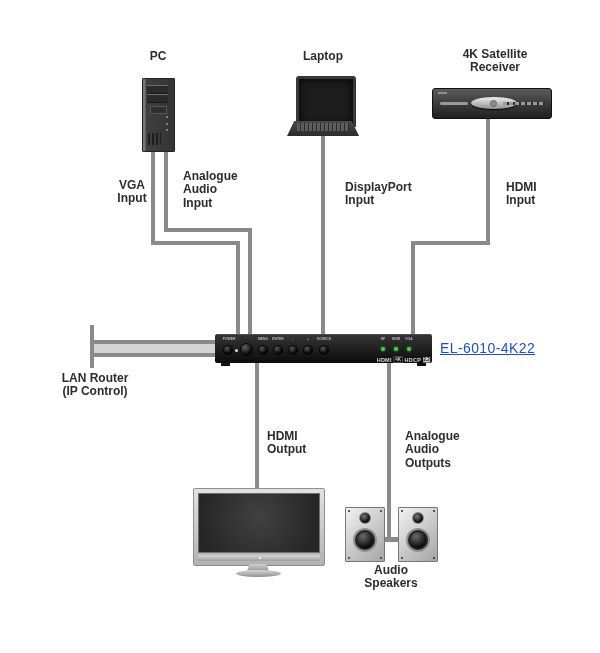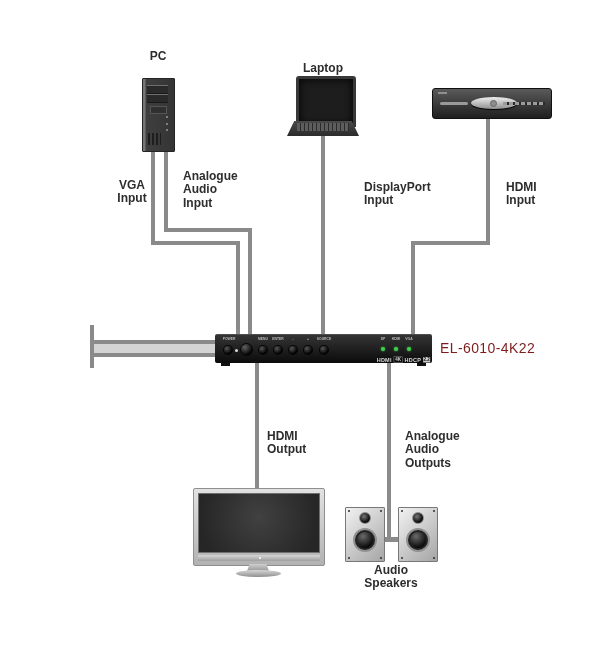--- a/index.html
+++ b/index.html
@@ -58,21 +58,21 @@
       background:radial-gradient(circle at 35% 30%,#555,#000 72%);box-shadow:0 0 0 1px #050505;}
   .knob{position:absolute;width:11px;height:11px;border-radius:50%;
       background:radial-gradient(circle at 35% 30%,#606060,#000 75%);box-shadow:0 0 0 1px #050505;}
   .pled{position:absolute;width:3px;height:3px;border-radius:50%;background:#d8d8d8;}
   .gled{position:absolute;width:4px;height:4px;border-radius:50%;background:#3ecf4a;box-shadow:0 0 2px #3ecf4a;}
   .logos{position:absolute;right:2px;bottom:0px;display:flex;align-items:center;gap:4px;
       transform:scale(0.5);transform-origin:right bottom;}
   .logo-word{font-size:11px;font-weight:bold;color:#d8d8d8;letter-spacing:0.5px;}
   .logo-badge{font-size:9px;font-weight:bold;color:#cfcfcf;border:1px solid #8a8a8a;padding:0 2px;line-height:11px;}
   .logo-badge2{font-size:9px;font-weight:bold;color:#0a0a0a;background:#cfcfcf;padding:0 1px;line-height:11px;}
-  .model{position:absolute;left:440px;top:340px;font-size:14px;color:#7f1d1d;letter-spacing:0.4px;z-index:5;}
+  .model{position:absolute;left:440px;top:340px;font-size:14px;color:#1d4ed8;letter-spacing:0.4px;z-index:5;text-decoration:underline;}
   
   .tv{position:absolute;left:193px;top:488px;width:130px;height:76px;z-index:3;
       background:linear-gradient(#e2e2e2,#b2b2b2);border:1px solid #8f8f8f;border-radius:2px;}
   .tv .scr{position:absolute;left:4px;top:4px;right:4px;bottom:12px;
       background:radial-gradient(circle at 50% 40%,#414141,#262626 85%);border:1px solid #6f6f6f;}
   .tv .bar{position:absolute;left:4px;bottom:4px;right:4px;height:6px;
       background:linear-gradient(#d6d6d6,#9f9f9f);}
   .tv .led{position:absolute;left:50%;bottom:6px;width:2px;height:2px;background:#fff;border-radius:50%;}
   .tv-neck{position:absolute;left:247px;top:564px;width:22px;height:7px;z-index:3;
       background:linear-gradient(#cfcfcf,#989898);clip-path:polygon(12% 0,88% 0,100% 100%,0 100%);}
@@ -118,44 +118,48 @@
   <div class="pc">
     <span class="bay" style="top:6px;"></span>
     <span class="bay" style="top:15px;"></span>
     <span class="bay3"></span>
     <span class="dot" style="top:37px;"></span>
     <span class="dot" style="top:44px;"></span>
     <span class="dot" style="top:50px;"></span>
     <span class="vent"></span>
   </div>
 
-  <div class="lbl ctr" style="left:290px;top:62px;width:66px;">Laptop</div>
+  <div class="lbl ctr" style="left:290px;top:50px;width:66px;">Laptop</div>
   <div class="lap-scr"></div>
   <div class="lap-base">
     <span class="lap-keys"></span>
   </div>
 
+  <div class="lbl ctr" style="left:435px;top:48px;width:120px;">4K Satellite
+Receiver</div>
   <div class="sat">
     <span class="brand"></span>
     <span class="slot"></span>
     <span class="oval">
         <i></i>
       </span>
     <span class="ticks"></span>
   </div>
 
   <div class="lbl ctr" style="left:102px;top:179px;width:60px;">VGA
 Input</div>
   <div class="lbl" style="left:183px;top:170px;width:95px;">Analogue
 Audio
 Input</div>
-  <div class="lbl" style="left:364px;top:181px;width:105px;">DisplayPort
+  <div class="lbl" style="left:345px;top:181px;width:105px;">DisplayPort
 Input</div>
   <div class="lbl" style="left:506px;top:181px;width:60px;">HDMI
 Input</div>
+  <div class="lbl ctr" style="left:36px;top:372px;width:118px;">LAN Router
+(IP Control)</div>
 
   <div class="dev">
     <span class="foot" style="left:6px;"></span>
     <span class="foot" style="right:6px;"></span>
 
     <span class="micro" style="left:14px;top:2px;">POWER</span>
     <span class="btn" style="left:9px;top:11px;"></span>
     <span class="pled" style="left:20px;top:14px;"></span>
     <span class="knob" style="left:26px;top:9px;"></span>
 

